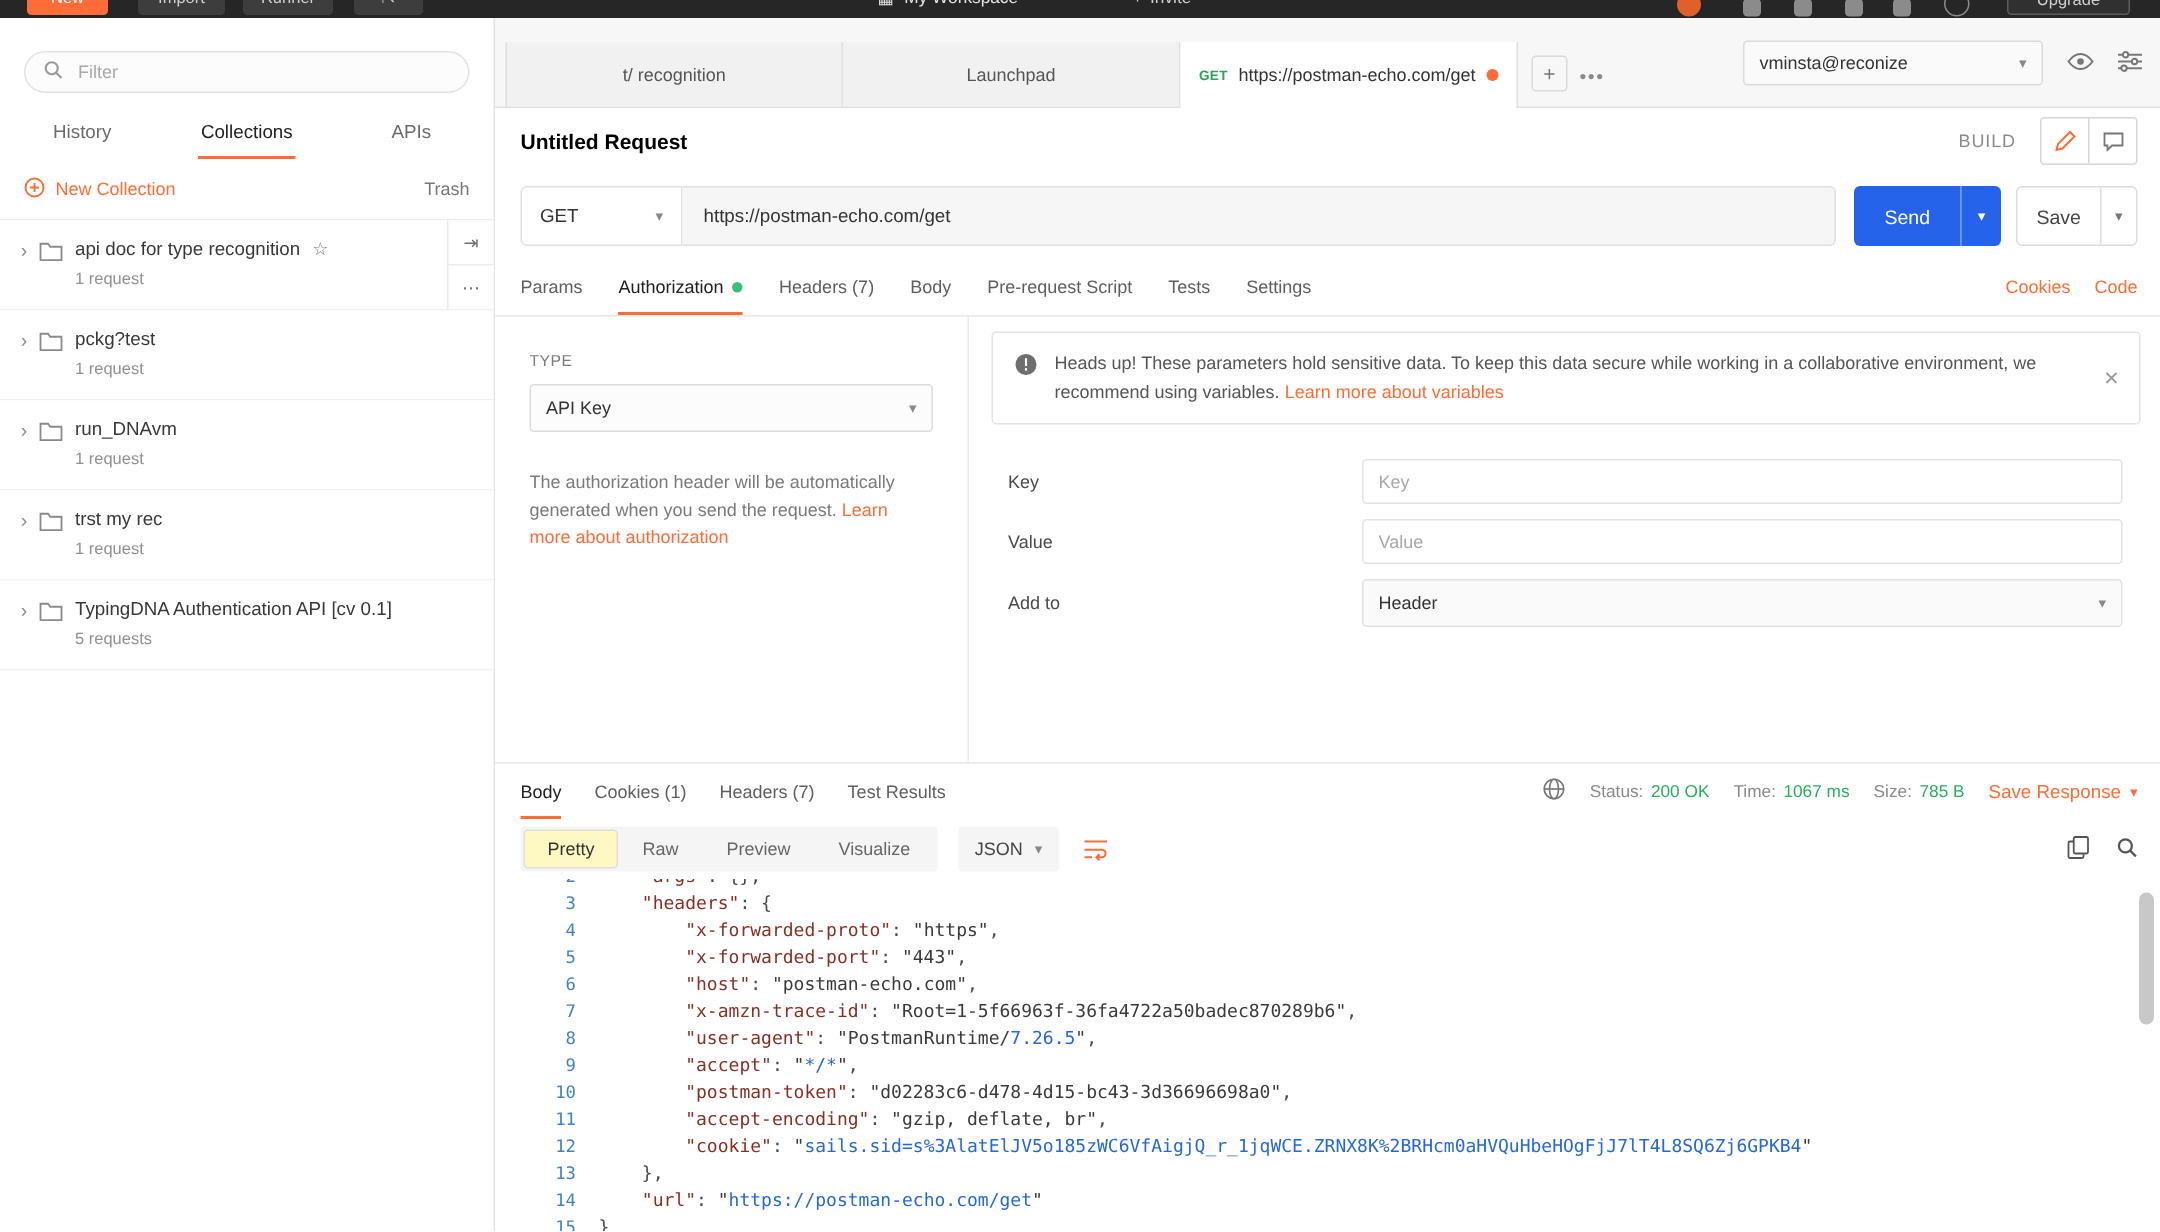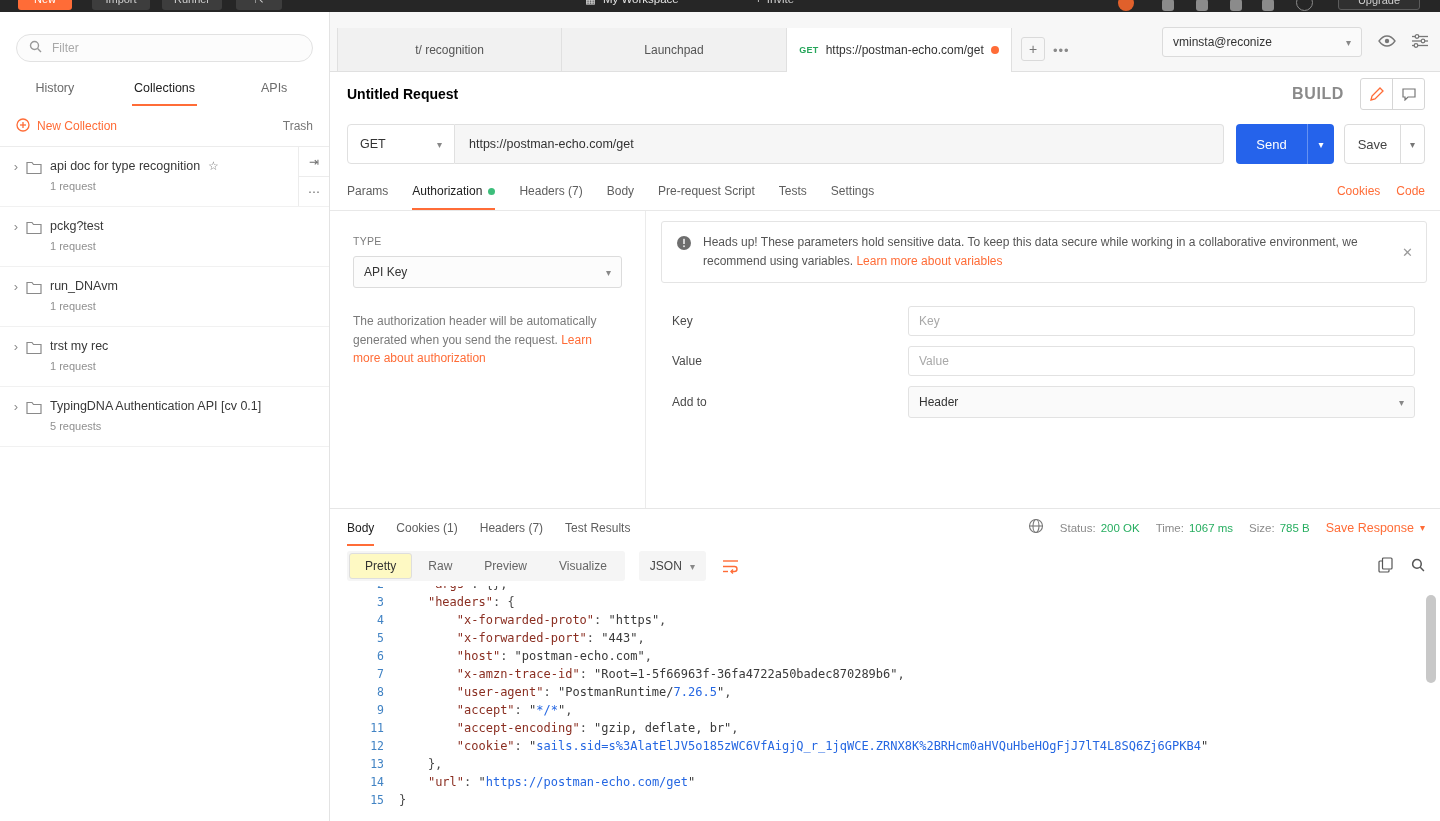--- a/index.html
+++ b/index.html
@@ -66,21 +66,21 @@
             justify-content:center;color:#777;font-size:14px;margin:0 0 10px 9px;background:#F7F7F7;box-sizing:border-box;}
   .tab-more{color:#8A8A8A;font-size:13px;letter-spacing:1px;margin:0 0 13px 8px;}
   .strip-right{position:absolute;right:12px;top:15px;display:flex;align-items:center;gap:16px;}
   .account-select{width:200px;height:30px;border:1px solid #DBDBDB;border-radius:3px;background:#FAFAFA;
                   display:flex;align-items:center;justify-content:space-between;padding:0 10px;
                   font-size:12px;color:#333;box-sizing:border-box;}
   .caret{color:#888;font-size:10px;}
   .req-title-row{height:44px;display:flex;align-items:center;padding:0 15px 0 17px;flex:none;}
   .req-title{font-size:14px;font-weight:600;color:#000000;}
   .title-right{margin-left:auto;display:flex;align-items:center;gap:16px;}
-  .build-label{font-size:16px;color:#8A8A8A;letter-spacing:.6px;font-weight:bold;}
+  .build-label{font-size:12px;color:#8A8A8A;letter-spacing:.6px;}
   .icon-group{display:flex;height:30px;border:1px solid #D6D6D6;border-radius:3px;overflow:hidden;background:#fff;}
   .icon-btn{width:31px;display:flex;align-items:center;justify-content:center;}
   .icon-btn + .icon-btn{border-left:1px solid #D6D6D6;}
   .req-bar{height:56px;display:flex;align-items:center;padding:0 15px 0 17px;flex:none;}
   .method-select{width:108px;height:40px;background:#fff;border:1px solid #E0E0E0;border-radius:4px 0 0 4px;
                  display:flex;align-items:center;justify-content:space-between;padding:0 12px;
                  box-sizing:border-box;font-size:12.5px;color:#333;flex:none;}
   .url-field{flex:1;height:40px;background:#F6F6F6;border:1px solid #E0E0E0;border-left:0;
              border-radius:0 4px 4px 0;padding:0 14px;font:12.5px "Liberation Sans",sans-serif;
              color:#333;box-sizing:border-box;outline:none;min-width:0;}
@@ -543,20 +543,24 @@
               </div>
               <div class="code-line">
                 <span class="ln">8</span>
                 <span class="code-text"><span class="tk-p">        </span><span class="tk-key">"user-agent"</span><span class="tk-p">: </span><span class="tk-str">"PostmanRuntime/</span><span class="tk-link">7.26.5</span><span class="tk-str">"</span><span class="tk-p">,</span></span>
               </div>
               <div class="code-line">
                 <span class="ln">9</span>
                 <span class="code-text"><span class="tk-p">        </span><span class="tk-key">"accept"</span><span class="tk-p">: </span><span class="tk-str">"</span><span class="tk-link">*/*</span><span class="tk-str">"</span><span class="tk-p">,</span></span>
               </div>
               <div class="code-line">
+                <span class="ln">10</span>
+                <span class="code-text"><span class="tk-p">        </span><span class="tk-key">"postman-token"</span><span class="tk-p">: </span><span class="tk-str">"d02283c6-d478-4d15-bc43-3d36696698a0"</span><span class="tk-p">,</span></span>
+              </div>
+              <div class="code-line">
                 <span class="ln">11</span>
                 <span class="code-text"><span class="tk-p">        </span><span class="tk-key">"accept-encoding"</span><span class="tk-p">: </span><span class="tk-str">"gzip, deflate, br"</span><span class="tk-p">,</span></span>
               </div>
               <div class="code-line">
                 <span class="ln">12</span>
                 <span class="code-text"><span class="tk-p">        </span><span class="tk-key">"cookie"</span><span class="tk-p">: </span><span class="tk-str">"</span><span class="tk-link">sails.sid=s%3AlatElJV5o185zWC6VfAigjQ_r_1jqWCE.ZRNX8K%2BRHcm0aHVQuHbeHOgFjJ7lT4L8SQ6Zj6GPKB4</span><span class="tk-str">"</span></span>
               </div>
               <div class="code-line">
                 <span class="ln">13</span>
                 <span class="code-text"><span class="tk-p">    },</span></span>

